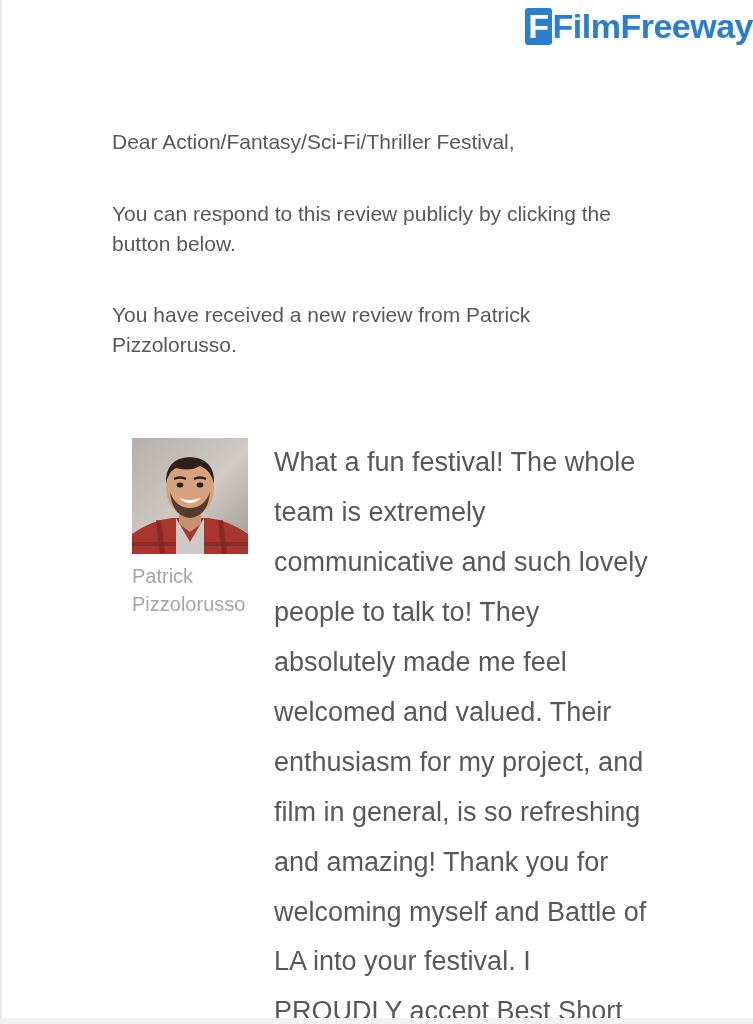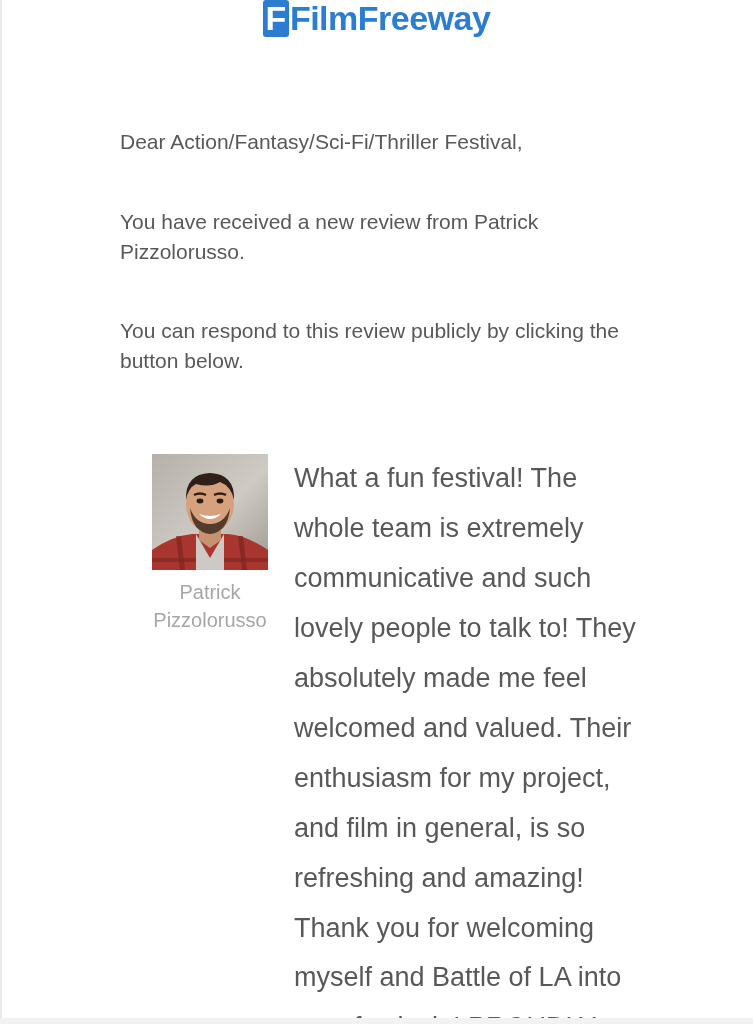--- a/index.html
+++ b/index.html
@@ -18,22 +18,22 @@
   .page {
     width: 753px;
     height: 1024px;
     box-sizing: border-box;
     position: relative;
     background: #ffffff;
   }
 
   
   .logo-wrap {
-    padding-top: 0;
-    text-align: center;
+    padding-top: 8px;
+    text-align: right;
   }
   .logo {
     display: inline-block;
     font-size: 34px;
     font-weight: bold;
     letter-spacing: -0.5px;
     line-height: 1;
     white-space: nowrap;
   }
   .logo .film {
@@ -52,40 +52,38 @@
   }
 
   
   .content {
     padding: 0 104px 0 104px;
   }
   .para {
     font-size: 21px;
     line-height: 1.42;
     color: #585858;
-    margin: 16px;
+    margin: 8px;
     padding-top: 34px;
     max-width: 545px;
   }
   .para.first {
     padding-top: 74px;
   }
 
   
   .review {
     display: flex;
     padding: 0 104px 0 132px;
     margin-top: 78px;
     align-items: flex-start;
   }
   .reviewer {
     width: 116px;
     flex: 0 0 116px;
-    text-align: center;
-    margin-left: 20px;
   }
   .avatar {
     width: 116px;
     height: 116px;
     display: block;
     overflow: hidden;
     position: relative;
     background: #b9b3ad;
   }
   .avatar svg {
@@ -143,22 +141,22 @@
   <div class="edge-left"></div>
 
   <div class="logo-wrap">
     <div class="logo">
       <span class="fbox">F</span><span class="film">Film</span><span class="freeway">Freeway</span>
     </div>
   </div>
 
   <div class="content">
     <p class="para first">Dear Action/Fantasy/Sci-Fi/Thriller Festival,</p>
+    <p class="para">You can respond to this review publicly by clicking the button below.</p>
     <p class="para">You have received a new review from Patrick Pizzolorusso.</p>
-    <p class="para">You can respond to this review publicly by clicking the button below.</p>
   </div>
 
   <div class="review">
     <div class="reviewer">
       <div class="avatar">
         <svg width="116" height="116" viewBox="0 0 116 116" xmlns="http://www.w3.org/2000/svg">
           <defs>
             <linearGradient id="bg" x1="0" y1="0" x2="1" y2="1">
               <stop offset="0%" stop-color="#b5b0aa"></stop>
               <stop offset="55%" stop-color="#cfcac4"></stop>

